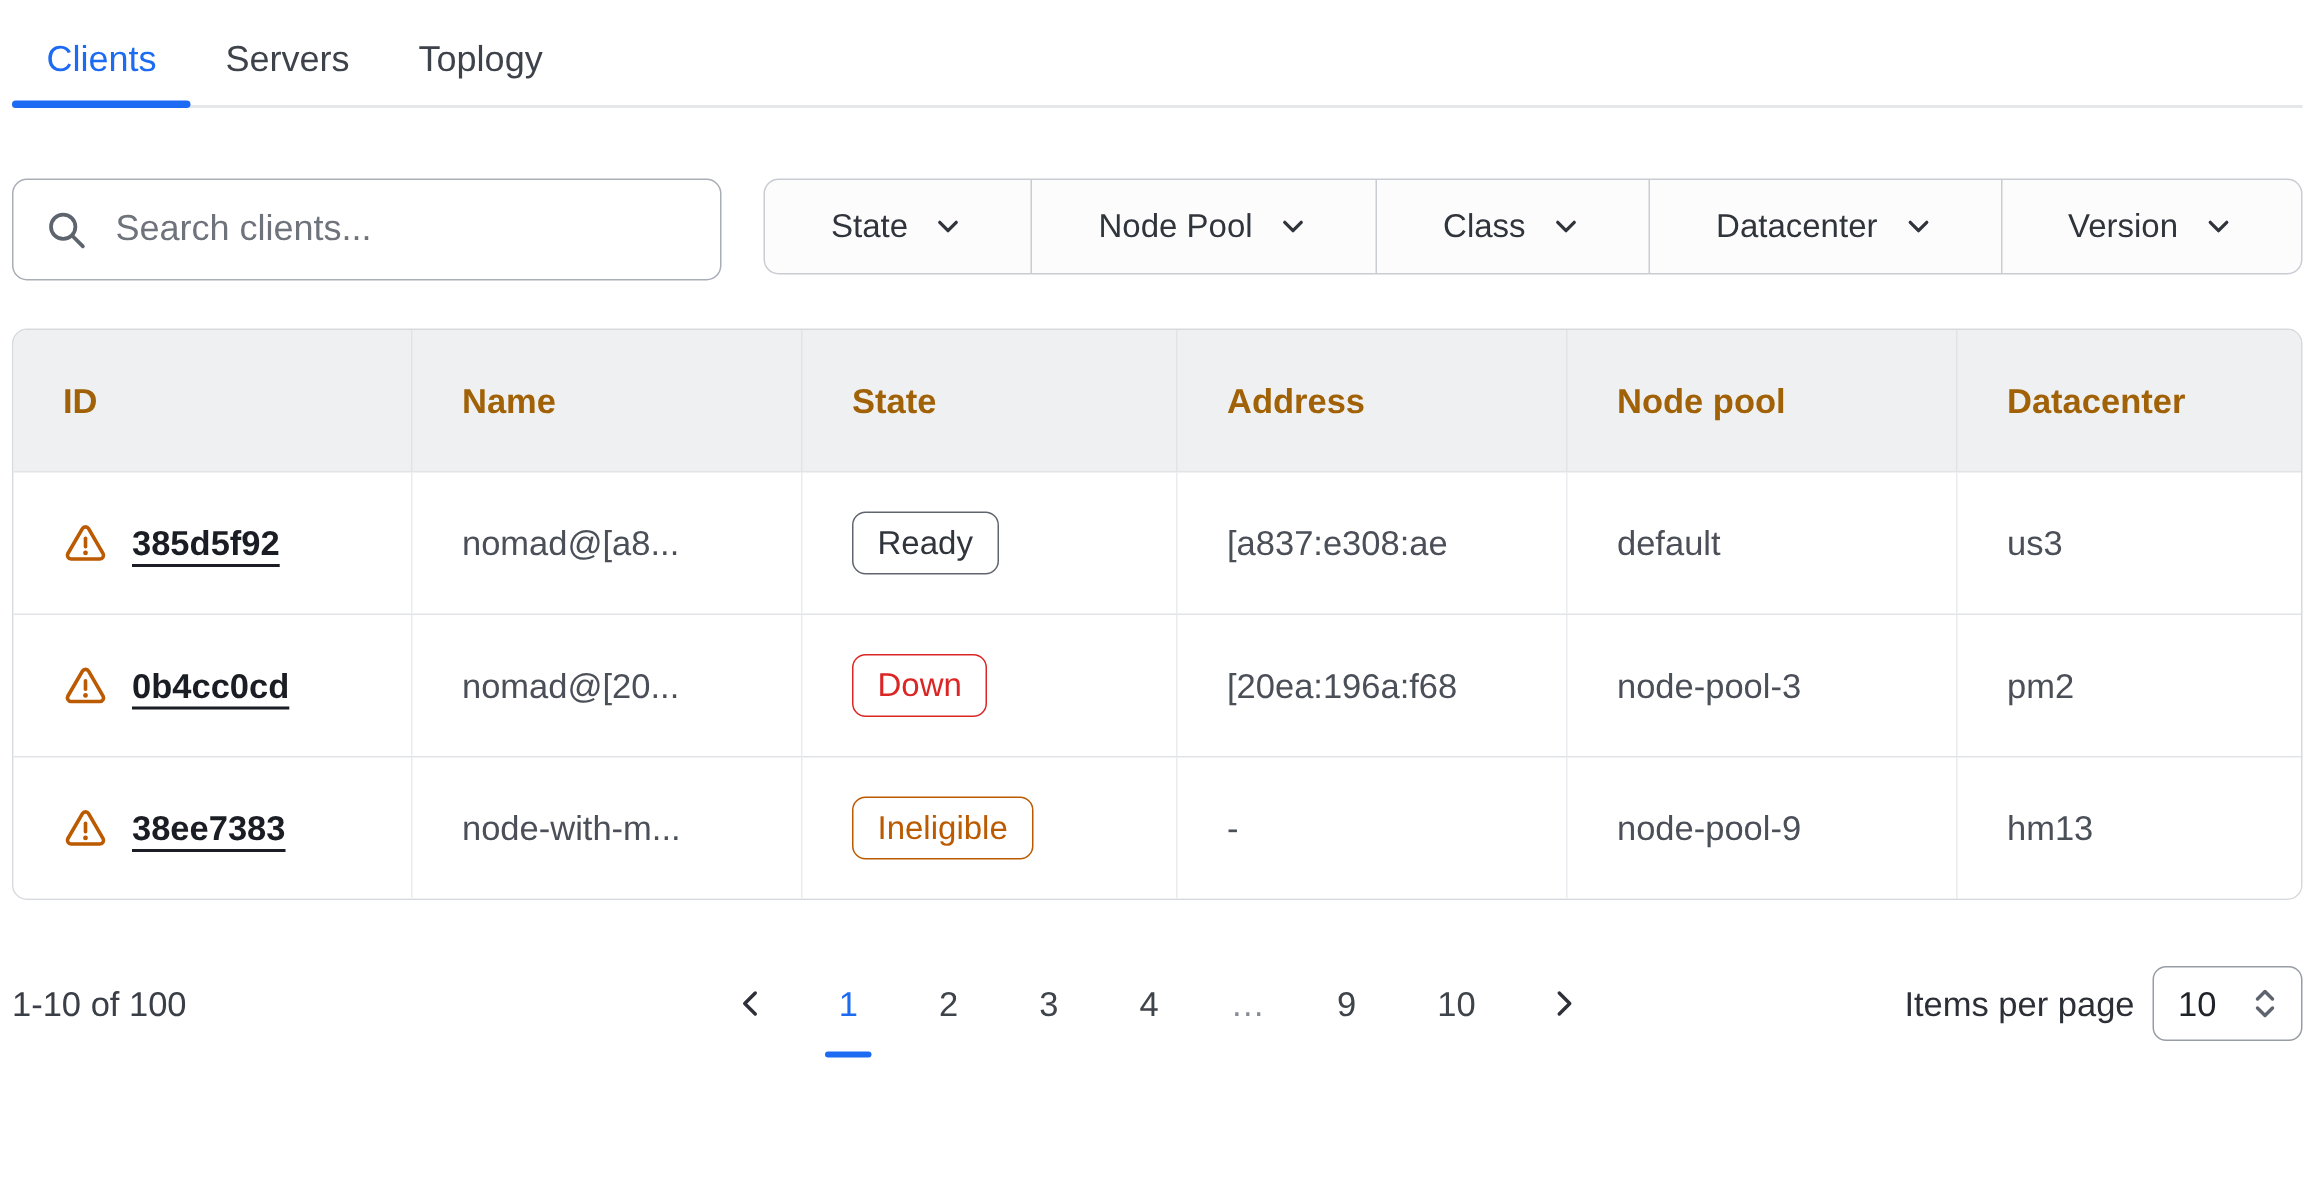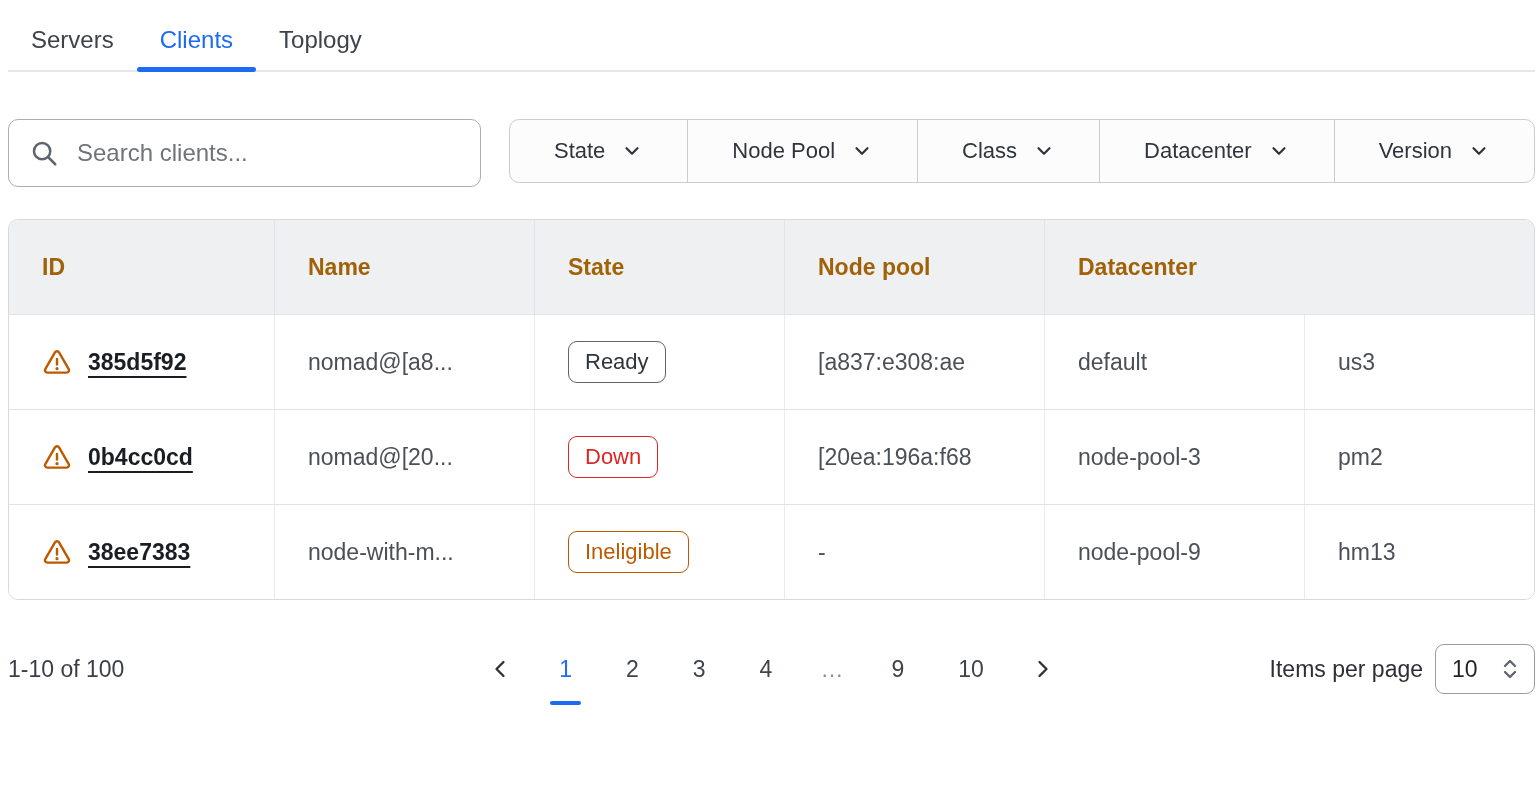--- a/index.html
+++ b/index.html
@@ -94,25 +94,25 @@
     display:flex; align-items:center; justify-content:space-between;
     padding:0 12px 0 16px; color:#1f2228; cursor:pointer; background:#fff;
   }
 </style>
 </head>
 <body>
 
 <div class="page">
 
   <div class="tabs">
+    <div class="tab active">
+      <span>Clients</span>
+    </div>
     <div class="tab">
       <span>Servers</span>
-    </div>
-    <div class="tab active">
-      <span>Clients</span>
     </div>
     <div class="tab">
       <span>Toplogy</span>
     </div>
   </div>
 
   <div class="toolbar">
     <div class="search-box">
       <span style="display:inline-flex;">
         <svg width="30" height="30" viewBox="0 0 24 24" fill="none" stroke="#5e646d" stroke-width="2" stroke-linecap="round">
@@ -165,20 +165,21 @@
         </span>
       </div>
     </div>
   </div>
 
   <div class="table">
     <div class="thead">
       <div class="th">ID</div>
       <div class="th">Name</div>
       <div class="th">State</div>
+      <div class="th">Address</div>
       <div class="th">Node pool</div>
       <div class="th">Datacenter</div>
     </div>
 
     <div class="trow">
       <div class="td id-cell">
         <span class="warning-icon">
           <svg width="30" height="29" viewBox="0 0 24 24" fill="none" stroke-width="2" stroke-linecap="round" stroke-linejoin="round">
             <path d="M10.3 3.7 2.3 17.4c-.77 1.33.19 3 1.72 3h15.96c1.53 0 2.49-1.67 1.72-3L13.7 3.7c-.76-1.32-2.64-1.32-3.4 0z"></path>
             <line x1="12" y1="9" x2="12" y2="13.6"></line>

